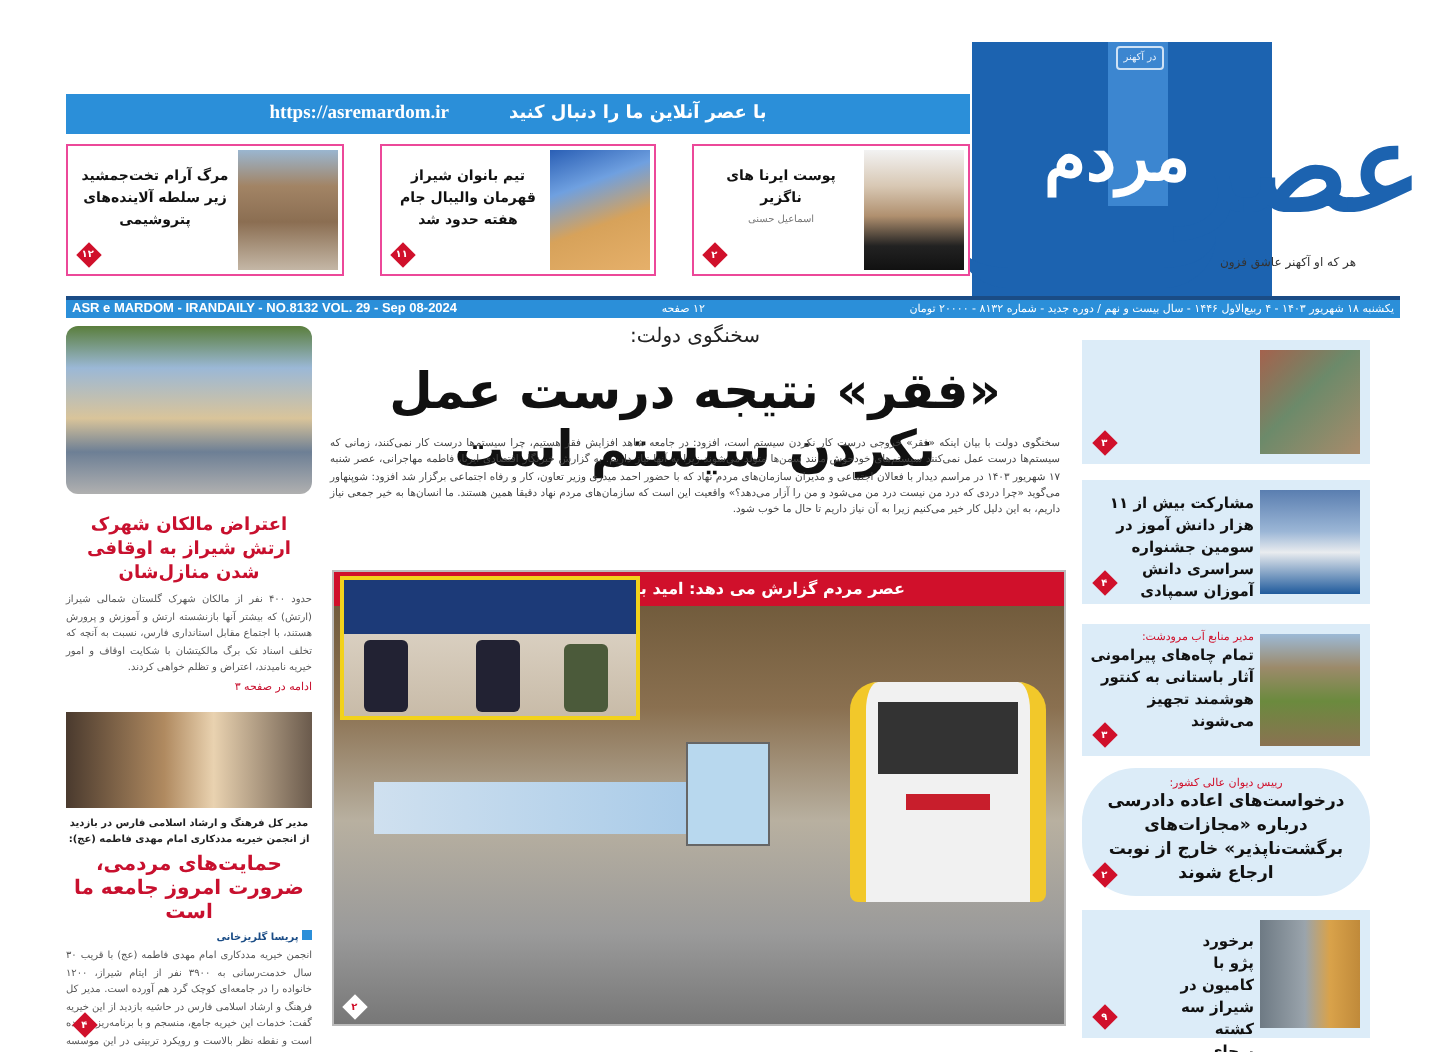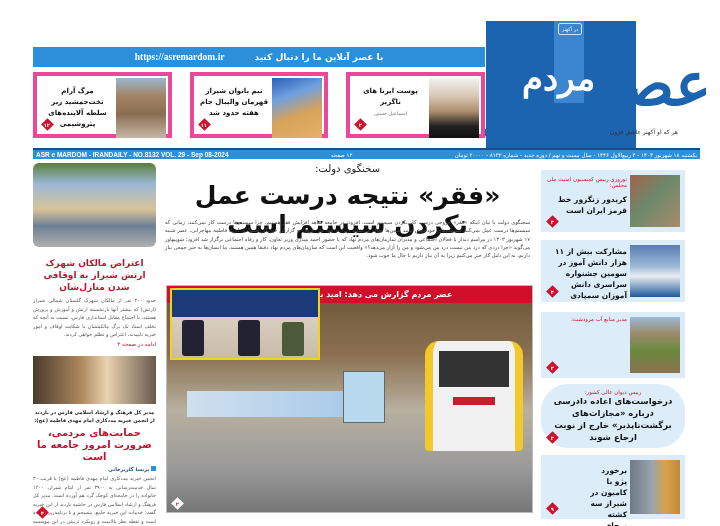--- a/index.html
+++ b/index.html
@@ -39,21 +39,21 @@
   .logo-slogan {
     left: 610px; top: 128px; font-size: 6px; color: #333; direction: rtl;
   }
   .online-bar {
     left: 33px; top: 47px; width: 452px; height: 20px;
     background: #2b8fd9; color: #fff; display: flex; align-items: center;
     justify-content: center; gap: 30px; font-size: 9px; font-weight: bold;
   }
   .online-bar .url { font-family: "Liberation Serif", serif; font-size: 9.5px; }
   .teaser {
-    top: 72px; height: 66px; border: 4px solid #ec4899; background: #fff;
+    top: 72px; height: 66px; border: 1px solid #ec4899; background: #fff;
     display: flex; flex-direction: row-reverse; padding: 2px;
   }
   .teaser .pic { width: 50px; height: 60px; flex: none; }
   .teaser .txt {
     flex: 1; direction: rtl; text-align: center; font-size: 7px; font-weight: bold;
     padding: 8px 3px 0 3px; line-height: 11px; color: #111;
   }
   .teaser .sub { font-size: 5px; color: #777; font-weight: normal; }
   .pg {
     width: 9px; height: 9px; background: #d0102b; transform: rotate(45deg);
@@ -198,43 +198,40 @@
     <div style="margin:0 20px;height:8px;background:#c81e2c;"></div>
   </div>
   <div class="caption-bar">عصر مردم گزارش می دهد: امید به رام شدن واگن‌ها</div>
   <div class="pg" style="left:6px;bottom:4px;background:#fff;">
       <span style="color:#d0102b;">۲</span>
     </div>
 </div>
 
 <div class="r-box" style="top:170px;height:62px;">
   <div class="img" style="height:52px;background:linear-gradient(135deg,#a4624d 0%,#6c8a6a 45%,#a88b6b 100%);"></div>
-  <div style="margin:6px 58px 0 4px;">
-    <div class="k">نوروزی رییس کمیسیون امنیت ملی مجلس:</div>
-    <div class="t" style="margin-top:6px;">کریدور زنگزور خط قرمز ایران است</div>
-  </div>
   <div class="pg" style="bottom:6px;">
       <span>۳</span>
     </div>
 </div>
 
 <div class="r-box" style="top:240px;height:62px;">
   <div class="img" style="height:52px;background:linear-gradient(180deg,#5a7eb0 0%,#9bb6d6 40%,#e9ecef 60%,#1f5a9c 100%);"></div>
   <div style="margin:6px 58px 0 4px;">
     <div class="t">مشارکت بیش از ۱۱ هزار دانش آموز در سومین جشنواره سراسری دانش آموزان سمپادی</div>
   </div>
   <div class="pg" style="bottom:6px;">
       <span>۴</span>
     </div>
 </div>
 
 <div class="r-box" style="top:312px;height:66px;">
   <div class="img" style="height:56px;background:linear-gradient(180deg,#9cb9d6 0%,#9c8a6a 30%,#6b8a3e 60%,#8a7252 100%);"></div>
   <div style="margin:4px 58px 0 4px;">
     <div class="k">مدیر منابع آب مرودشت:</div>
+    <div class="t">تمام چاه‌های پیرامونی آثار باستانی به کنتور هوشمند تجهیز می‌شوند</div>
   </div>
   <div class="pg" style="bottom:6px;">
       <span>۳</span>
     </div>
 </div>
 
 <div class="r-box" style="top:384px;height:64px;text-align:center;border-radius:27px;">
   <div style="margin:5px 6px 0 6px;">
     <div class="k" style="text-align:center;">رییس دیوان عالی کشور:</div>
     <div class="t" style="text-align:center;font-size:8.5px;line-height:12px;">درخواست‌های اعاده دادرسی درباره «مجازات‌های برگشت‌ناپذیر» خارج از نوبت ارجاع شوند</div>

